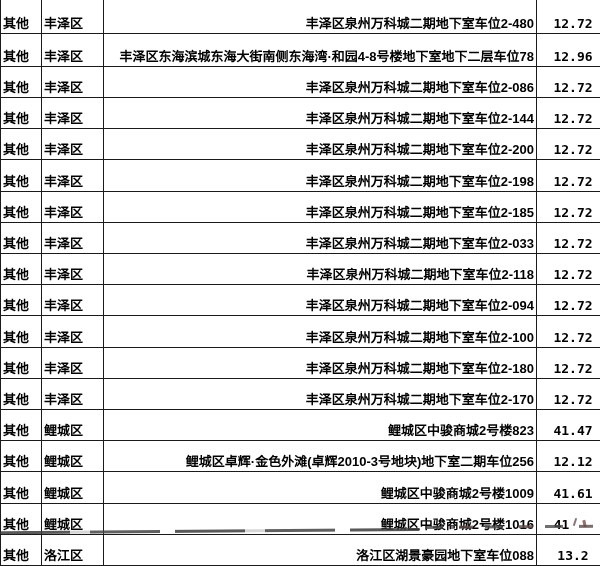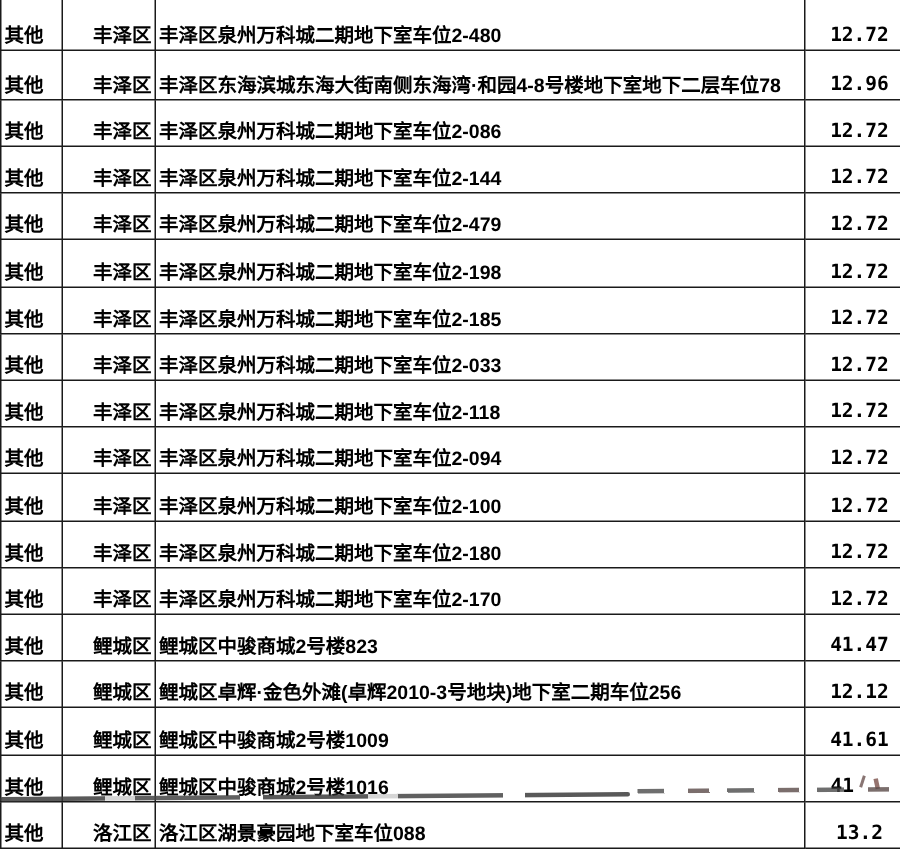--- a/index.html
+++ b/index.html
@@ -28,22 +28,22 @@
     font-size: 13px;
     font-weight: bold;
     color: #000000;
     line-height: 15px;
     overflow: hidden;
     word-break: break-all;
   }
   
   table.listing tr:first-child td { border-top: none; }
   td.c-category { width: 36px; text-align: left; padding-left: 5px; }
-  td.c-district { width: 57px; text-align: right; }
-  td.c-desc     { width: 428px; text-align: left; padding-left: 4px; }
+  td.c-district { width: 57px; text-align: left; }
+  td.c-desc     { width: 428px; text-align: right; padding-left: 4px; }
   td.c-value    { width: 68px; text-align: center; font-family: "DejaVu Sans Mono", "Liberation Mono", monospace; font-weight: bold; letter-spacing: 0px; }
   tr.r { height: 31px; }
   tr.r-first { height: 33px; }
   tr.r-tall { height: 33px; }
 
   
   .obscured-marks {
     display: none;
     position: relative;
     width: 20px;
@@ -120,21 +120,21 @@
   </tr>
         <tr class="r">
     <td class="c-category">其他</td>
     <td class="c-district">丰泽区</td>
     <td class="c-desc">丰泽区泉州万科城二期地下室车位2-144</td>
     <td class="c-value"><span>12.72</span></td>
   </tr>
         <tr class="r">
     <td class="c-category">其他</td>
     <td class="c-district">丰泽区</td>
-    <td class="c-desc">丰泽区泉州万科城二期地下室车位2-479</td>
+    <td class="c-desc">丰泽区泉州万科城二期地下室车位2-200</td>
     <td class="c-value"><span>12.72</span></td>
   </tr>
         <tr class="r">
     <td class="c-category">其他</td>
     <td class="c-district">丰泽区</td>
     <td class="c-desc">丰泽区泉州万科城二期地下室车位2-198</td>
     <td class="c-value"><span>12.72</span></td>
   </tr>
         <tr class="r">
     <td class="c-category">其他</td>

